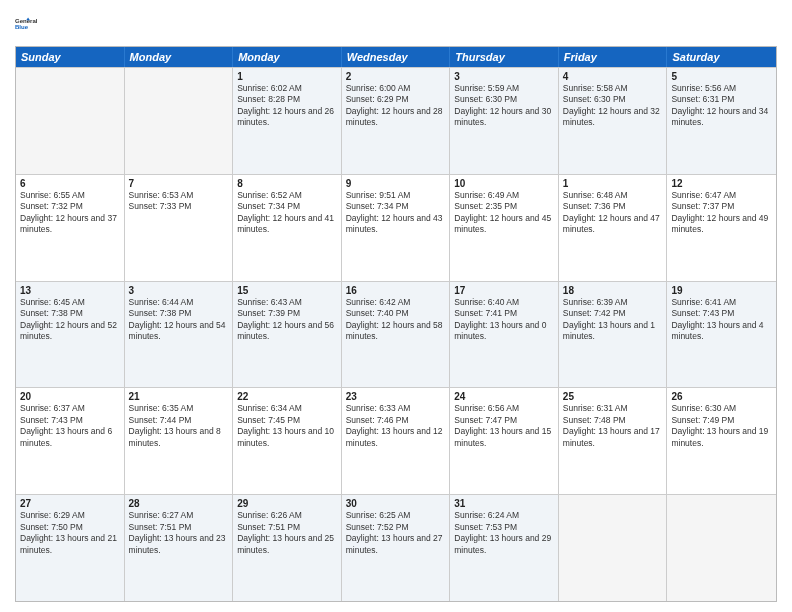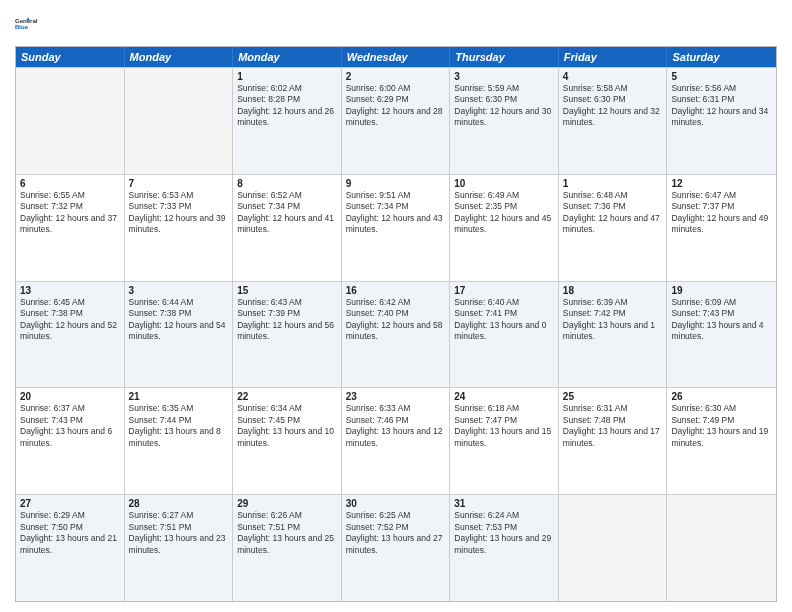--- a/index.html
+++ b/index.html
@@ -169,21 +169,20 @@
           <div class="cal-cell">
             <span class="day-num">6</span>
             <span class="cell-line">Sunrise: 6:55 AM</span>
             <span class="cell-line">Sunset: 7:32 PM</span>
             <span class="cell-line">Daylight: 12 hours and 37 minutes.</span>
           </div>
           <div class="cal-cell">
             <span class="day-num">7</span>
             <span class="cell-line">Sunrise: 6:53 AM</span>
             <span class="cell-line">Sunset: 7:33 PM</span>
-            <span class="cell-line">Daylight: 12 hours and 39 minutes.</span>
           </div>
           <div class="cal-cell">
             <span class="day-num">8</span>
             <span class="cell-line">Sunrise: 6:52 AM</span>
             <span class="cell-line">Sunset: 7:34 PM</span>
             <span class="cell-line">Daylight: 12 hours and 41 minutes.</span>
           </div>
           <div class="cal-cell">
             <span class="day-num">9</span>
             <span class="cell-line">Sunrise: 9:51 AM</span>
@@ -241,21 +240,21 @@
             <span class="cell-line">Daylight: 13 hours and 0 minutes.</span>
           </div>
           <div class="cal-cell alt-bg">
             <span class="day-num">18</span>
             <span class="cell-line">Sunrise: 6:39 AM</span>
             <span class="cell-line">Sunset: 7:42 PM</span>
             <span class="cell-line">Daylight: 13 hours and 1 minutes.</span>
           </div>
           <div class="cal-cell alt-bg">
             <span class="day-num">19</span>
-            <span class="cell-line">Sunrise: 6:09 AM</span>
+            <span class="cell-line">Sunrise: 6:41 AM</span>
             <span class="cell-line">Sunset: 7:43 PM</span>
             <span class="cell-line">Daylight: 13 hours and 4 minutes.</span>
           </div>
         </div>
         <div class="cal-row">
           <div class="cal-cell">
             <span class="day-num">20</span>
             <span class="cell-line">Sunrise: 6:37 AM</span>
             <span class="cell-line">Sunset: 7:43 PM</span>
             <span class="cell-line">Daylight: 13 hours and 6 minutes.</span>
@@ -273,21 +272,21 @@
             <span class="cell-line">Daylight: 13 hours and 10 minutes.</span>
           </div>
           <div class="cal-cell">
             <span class="day-num">23</span>
             <span class="cell-line">Sunrise: 6:33 AM</span>
             <span class="cell-line">Sunset: 7:46 PM</span>
             <span class="cell-line">Daylight: 13 hours and 12 minutes.</span>
           </div>
           <div class="cal-cell">
             <span class="day-num">24</span>
-            <span class="cell-line">Sunrise: 6:18 AM</span>
+            <span class="cell-line">Sunrise: 6:56 AM</span>
             <span class="cell-line">Sunset: 7:47 PM</span>
             <span class="cell-line">Daylight: 13 hours and 15 minutes.</span>
           </div>
           <div class="cal-cell">
             <span class="day-num">25</span>
             <span class="cell-line">Sunrise: 6:31 AM</span>
             <span class="cell-line">Sunset: 7:48 PM</span>
             <span class="cell-line">Daylight: 13 hours and 17 minutes.</span>
           </div>
           <div class="cal-cell">

